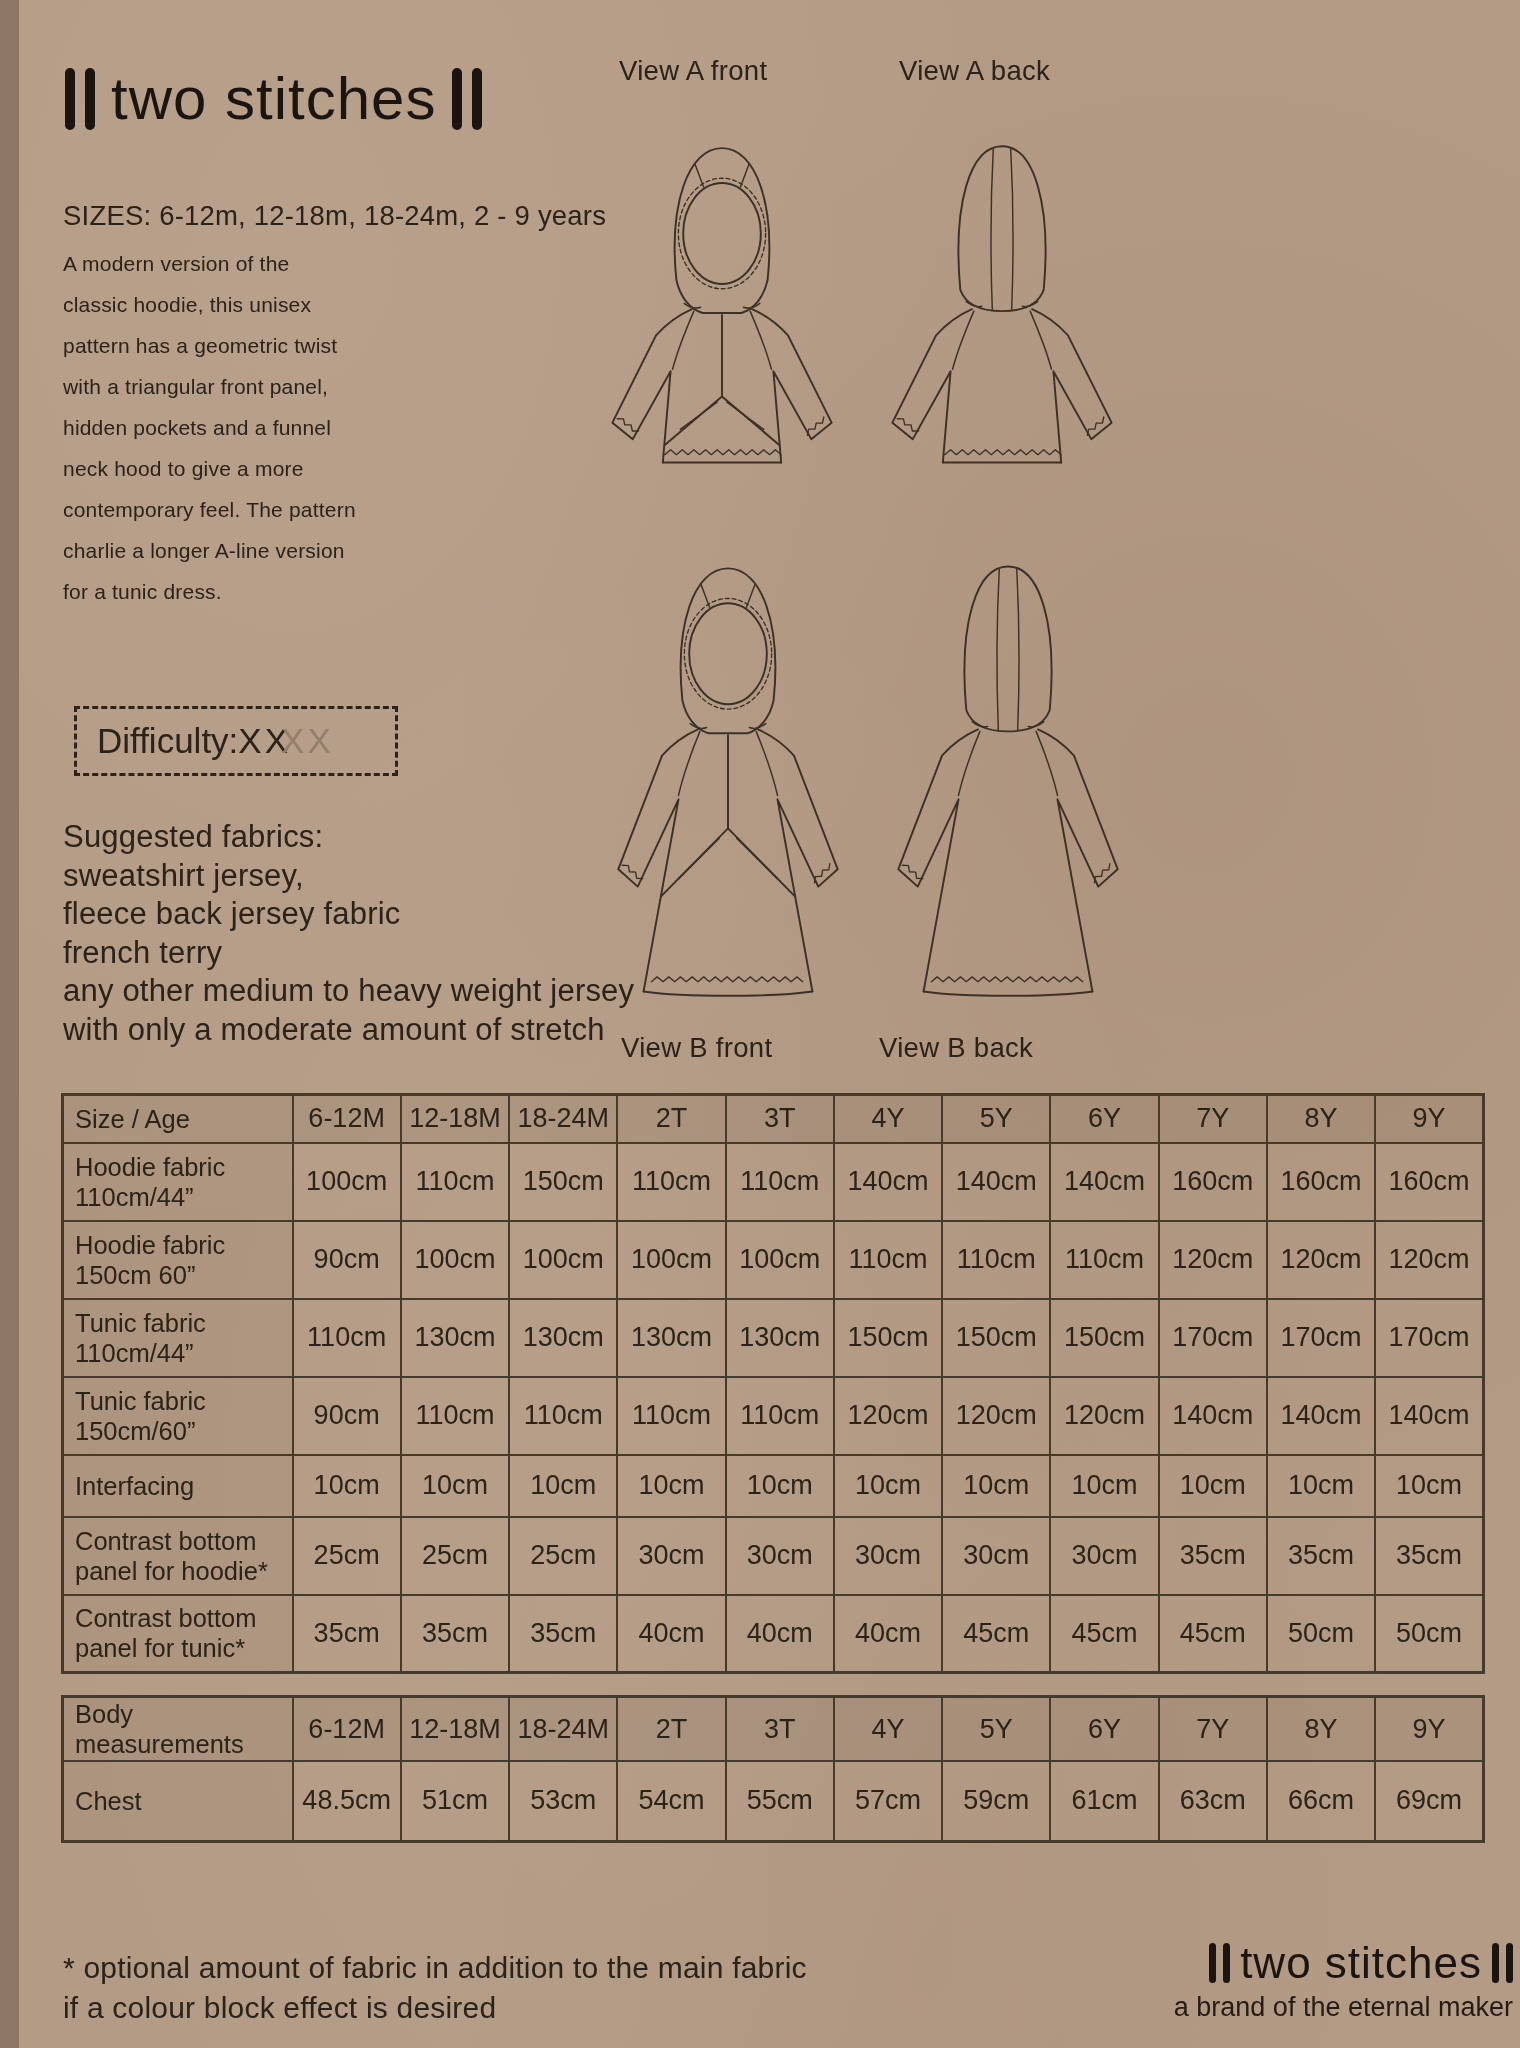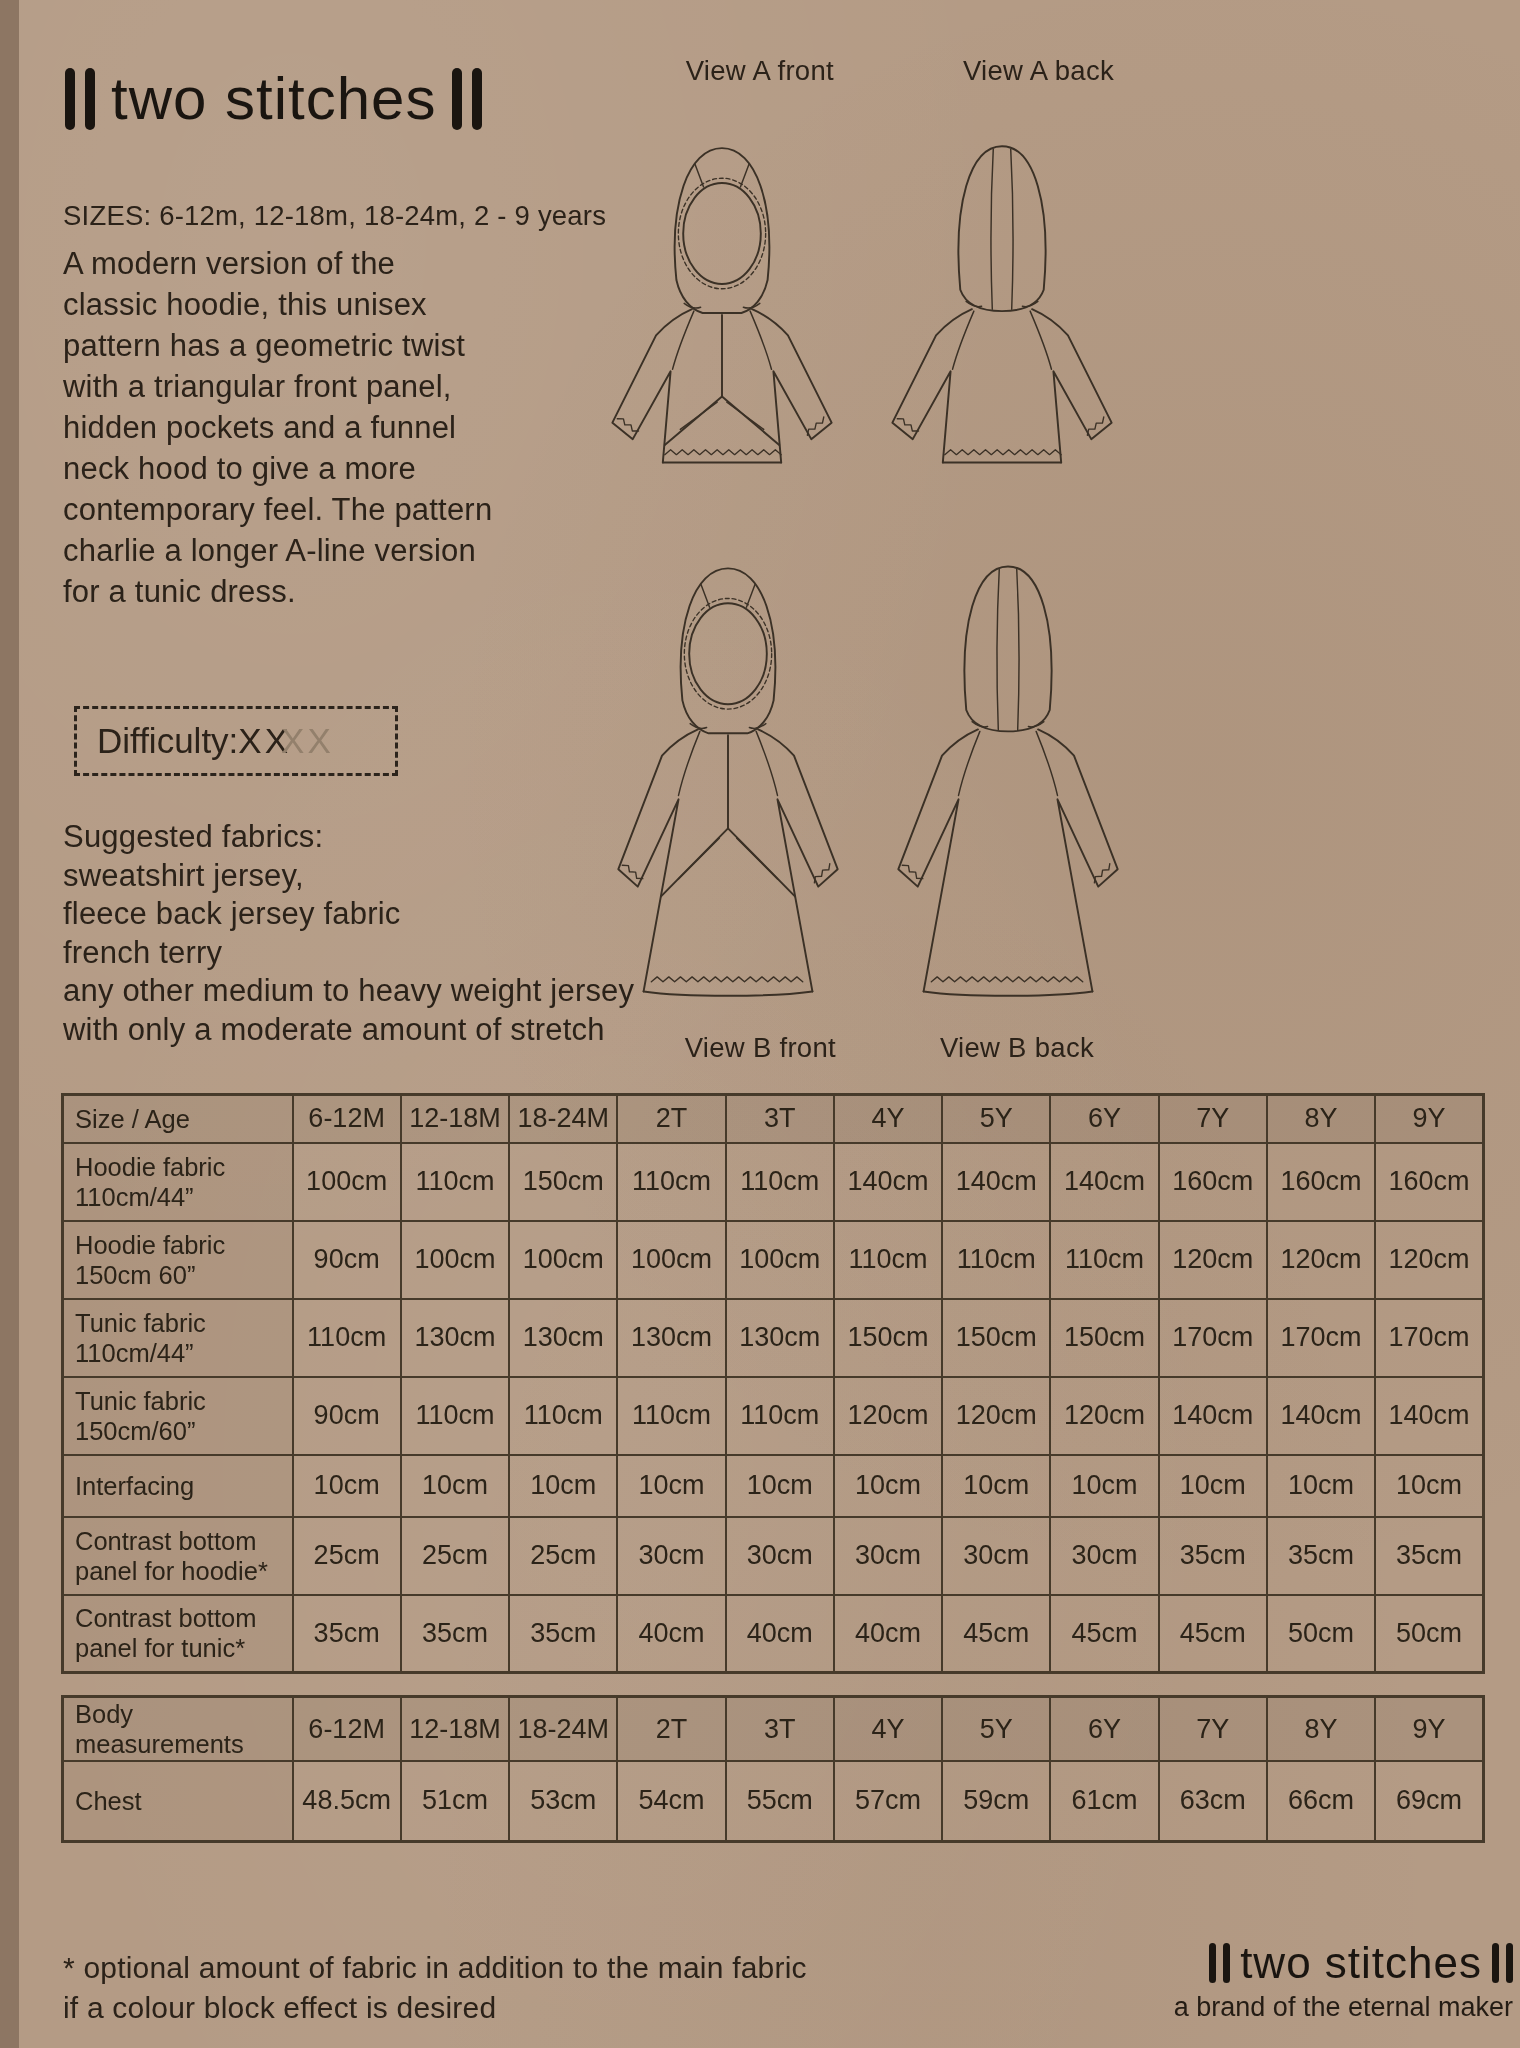--- a/index.html
+++ b/index.html
@@ -22,29 +22,29 @@
   .abs{position:absolute;}
   
   .brandrow{display:flex;align-items:center;gap:16px;color:var(--dark);}
   .bars{display:inline-flex;gap:10px;}
   .bars i{display:block;width:10px;height:62px;background:var(--dark);border-radius:5px;}
   .bars.small i{width:7px;height:40px;border-radius:3.5px;gap:7px;}
   .bars.small{gap:7px;}
   .brand-text{font-size:60px;letter-spacing:1px;}
   .title{font-size:45px;letter-spacing:.5px;color:#241c14;}
   .sizes-line{font-size:27.5px;letter-spacing:.2px;}
-  .para{font-size:31px;line-height:41px;letter-spacing:.2px;}
+  .para{font-size:21px;line-height:41px;letter-spacing:.2px;}
   .fabrics{font-size:31px;line-height:38.5px;letter-spacing:.2px;}
   .difficulty{
     display:flex;align-items:center;border:3px dashed #2c241c;
     padding:0 20px;height:64px;width:278px;font-size:35px;
   }
   .difficulty .faded{color:var(--faded);letter-spacing:3px;}
   .difficulty .filled{letter-spacing:3px;}
-  .view-label{font-size:27.5px;text-align:right;width:215px;letter-spacing:.3px;}
+  .view-label{font-size:27.5px;text-align:left;width:215px;letter-spacing:.3px;}
   
   .tablebox{border:0;}
   table.data-table{border-collapse:collapse;width:100%;table-layout:fixed;border:3.5px solid var(--line);}
   table.data-table th,table.data-table td{
     border:2.5px solid var(--line);font-weight:normal;text-align:center;
     font-size:27px;color:#2b2318;overflow:hidden;
   }
   table.data-table th[data-name="row-label"],
   table.data-table th[data-name="row-label-header"]{
     text-align:left;padding-left:11px;white-space:pre-line;font-size:25.5px;line-height:30px;

